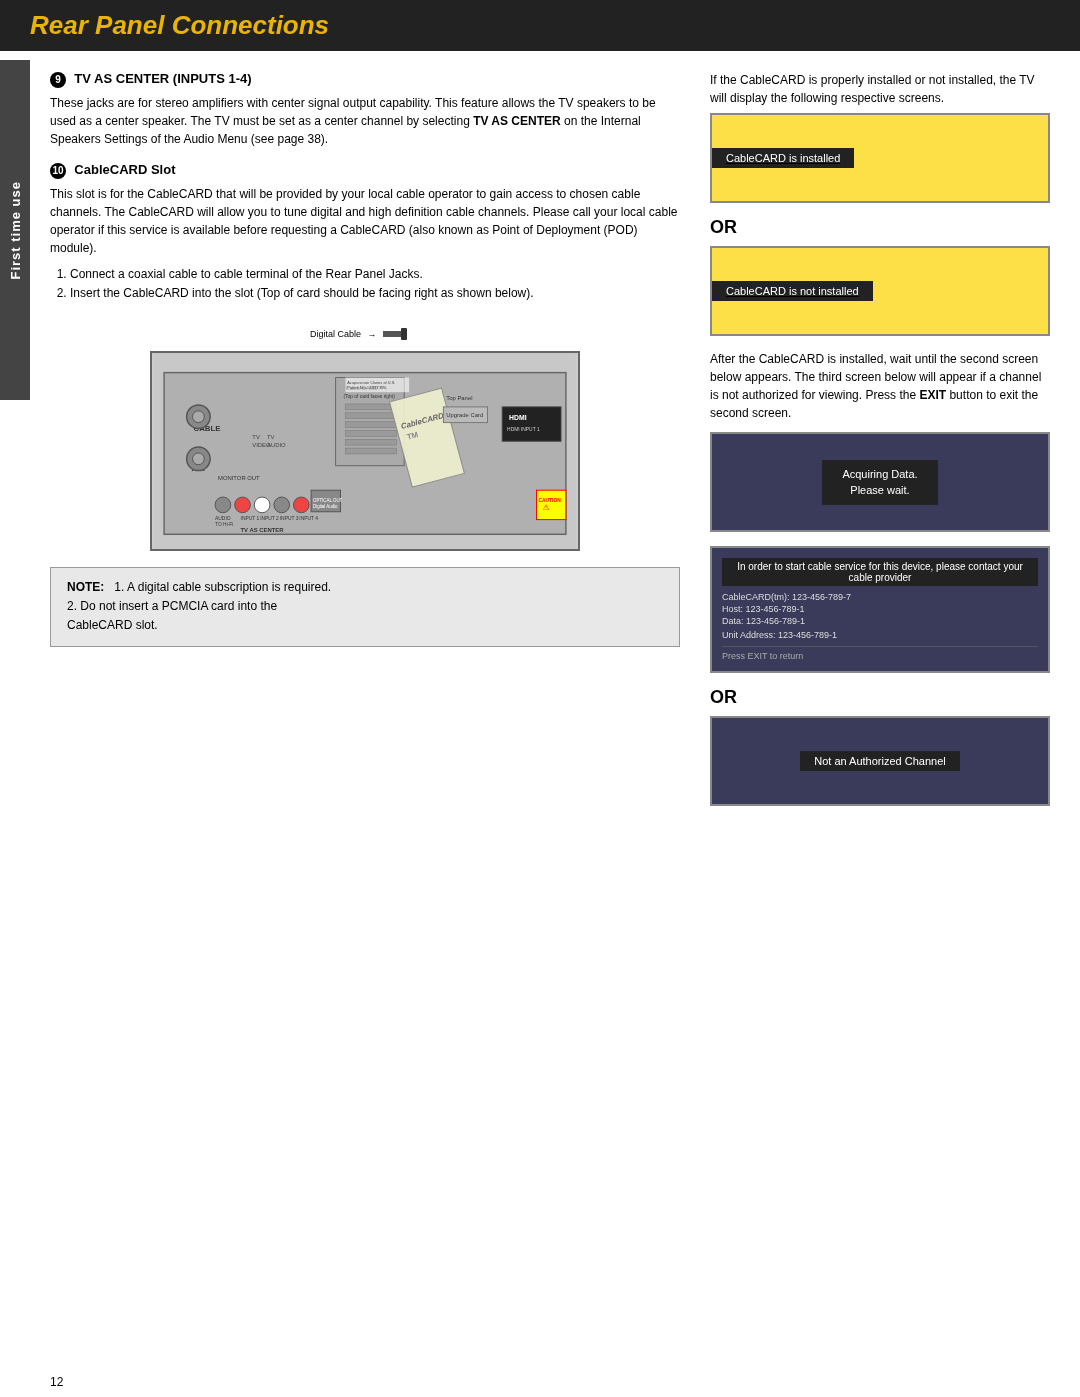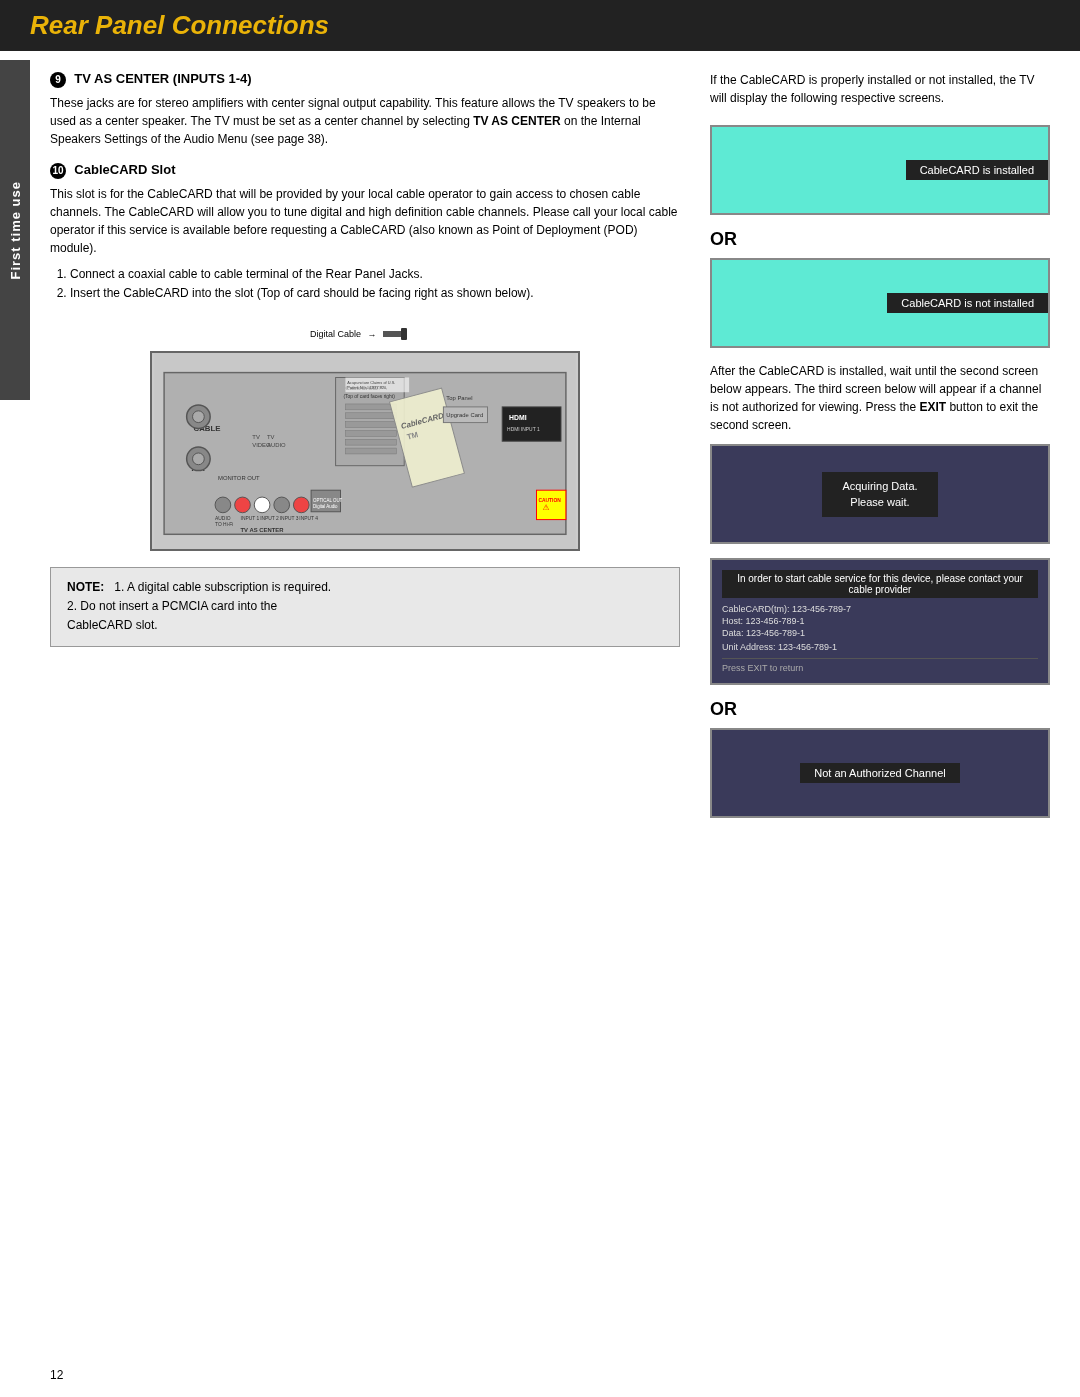--- a/index.html
+++ b/index.html
@@ -134,48 +134,49 @@
       font-weight: bold;
       font-style: normal;
     }
 
     
     .screen-block {
       margin-bottom: 14px;
     }
     .screen-frame {
       border: 2px solid #888;
-      background: #5eead4;
+      background: #fde047;
       width: 100%;
       height: 90px;
       display: flex;
       align-items: center;
-      justify-content: flex-end;
+      justify-content: flex-start;
       position: relative;
+      text-decoration: underline;
     }
     .screen-label {
       background: #222;
       color: #fff;
       font-size: 11px;
       padding: 4px 14px;
       text-align: center;
     }
 
     .or-label {
       font-size: 18px;
       font-weight: bold;
       margin: 8px 0;
       text-align: left;
       padding-left: 0;
     }
 
     .right-col-top-text {
       font-size: 12px;
       line-height: 1.5;
-      margin-bottom: 18px;
+      margin-bottom: 6px;
     }
 
     .right-col-mid-text {
       font-size: 12px;
       line-height: 1.5;
       margin-bottom: 10px;
       margin-top: 8px;
     }
 
     
@@ -205,21 +206,21 @@
       color: #aaa;
       font-size: 9px;
       margin-top: 6px;
       border-top: 1px solid #555;
       padding-top: 4px;
     }
 
     
     .page-number {
       position: absolute;
-      bottom: 15px;
+      bottom: 8px;
       left: 50px;
       font-size: 12px;
     }
 
     
     .bottom-right-text {
       font-size: 12px;
       line-height: 1.6;
       margin-top: 10px;
     }

